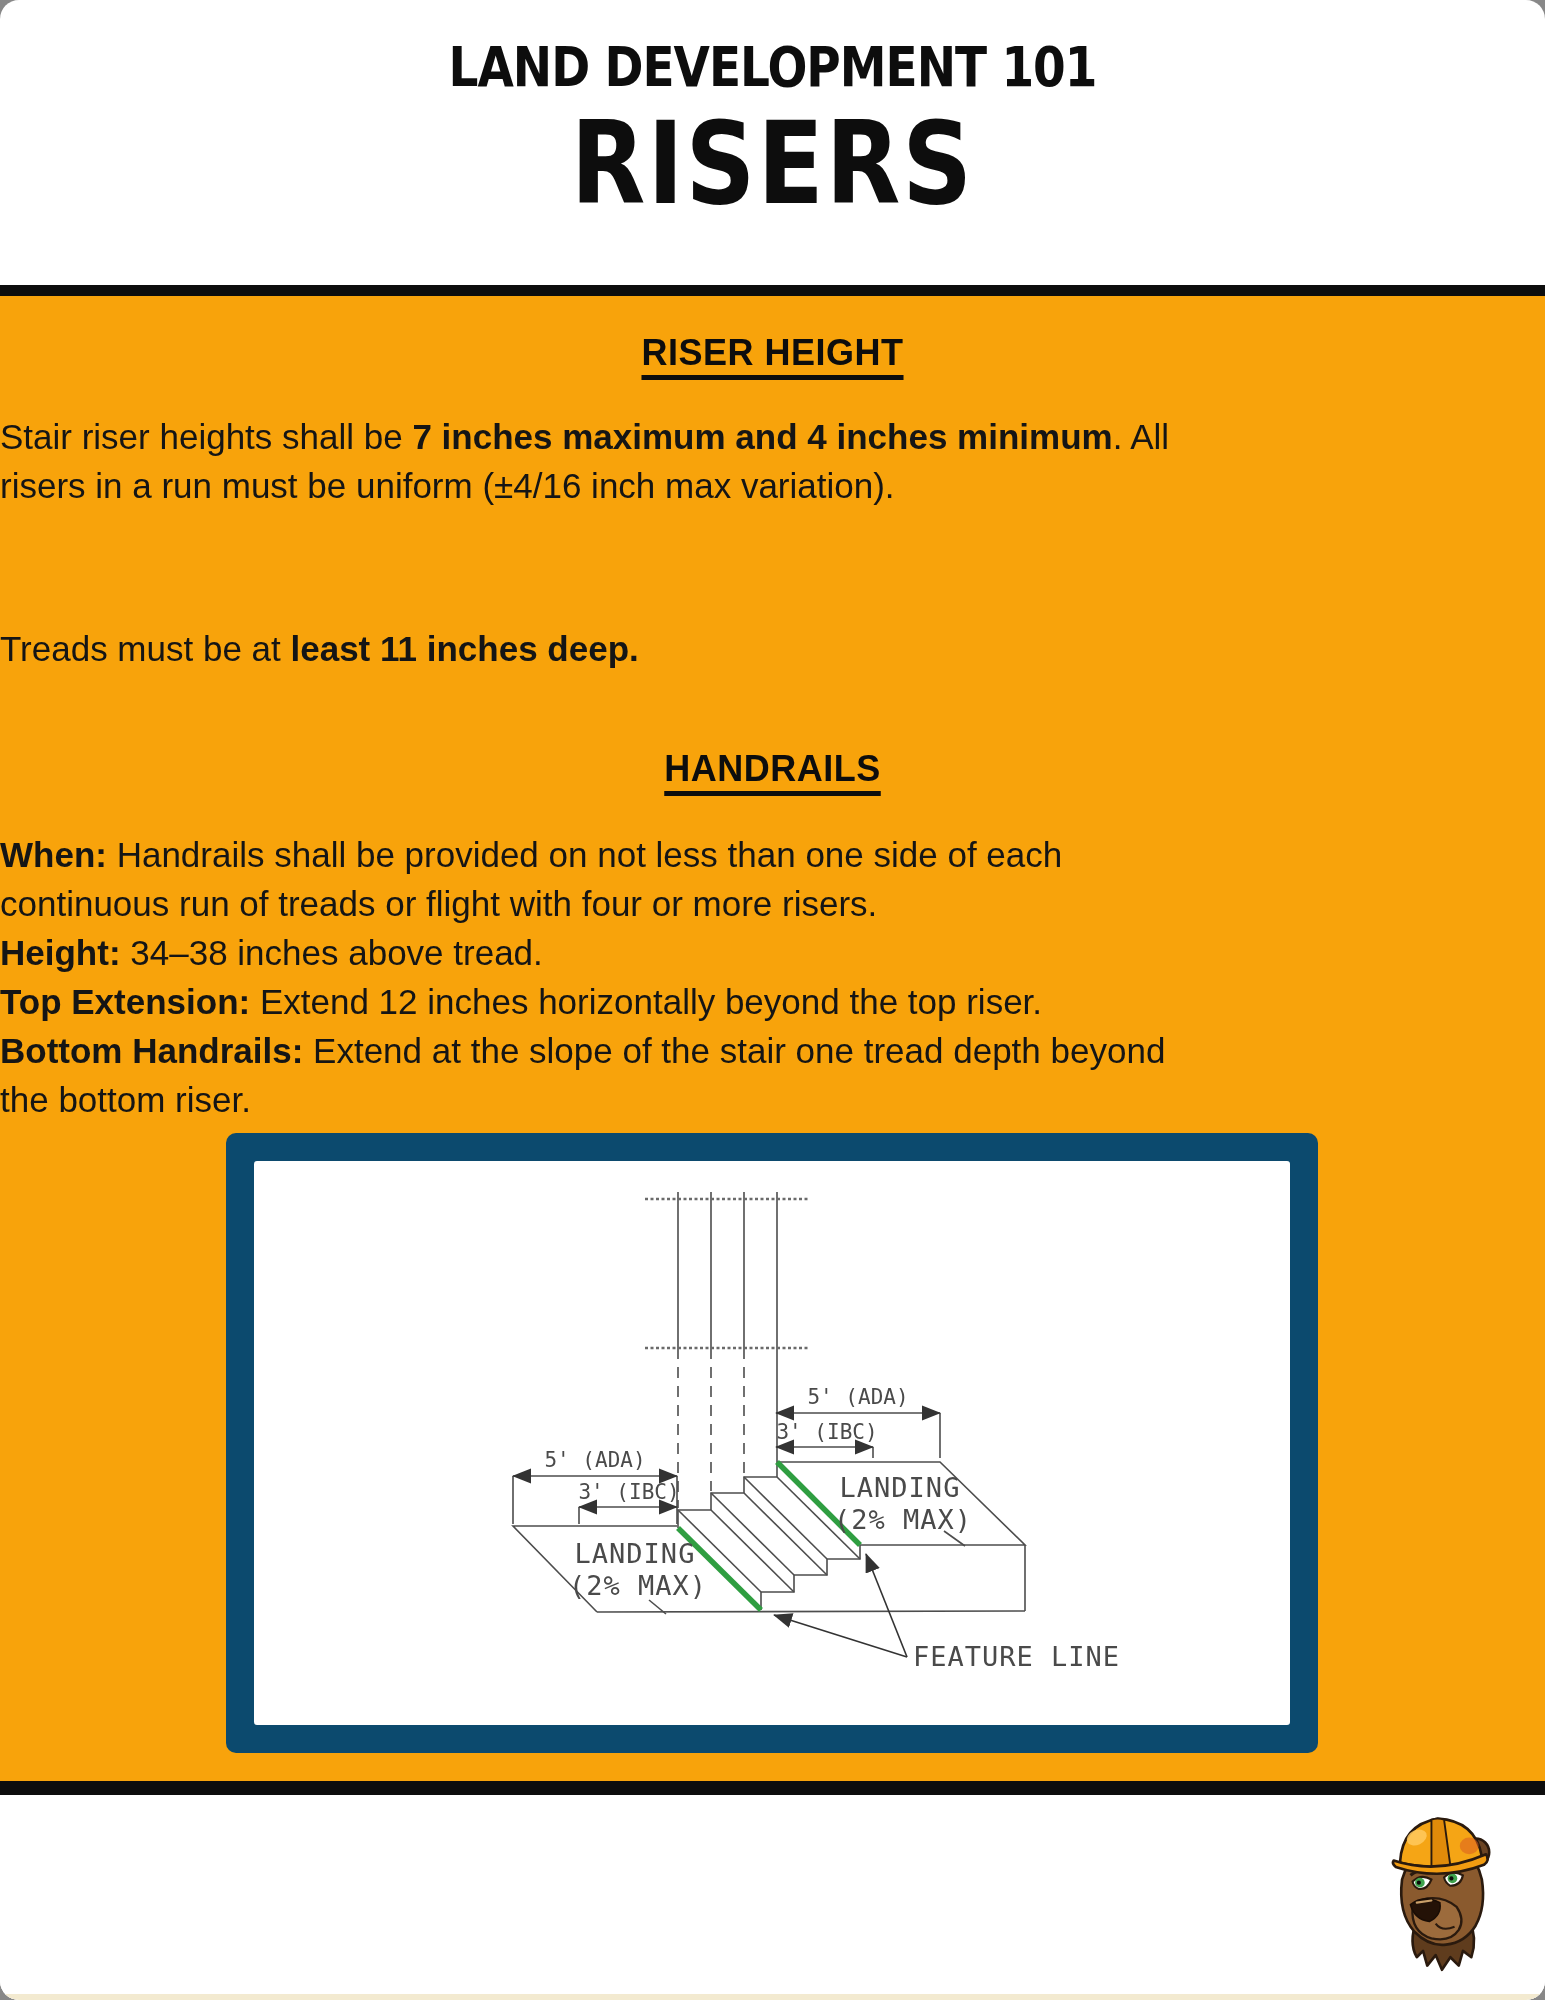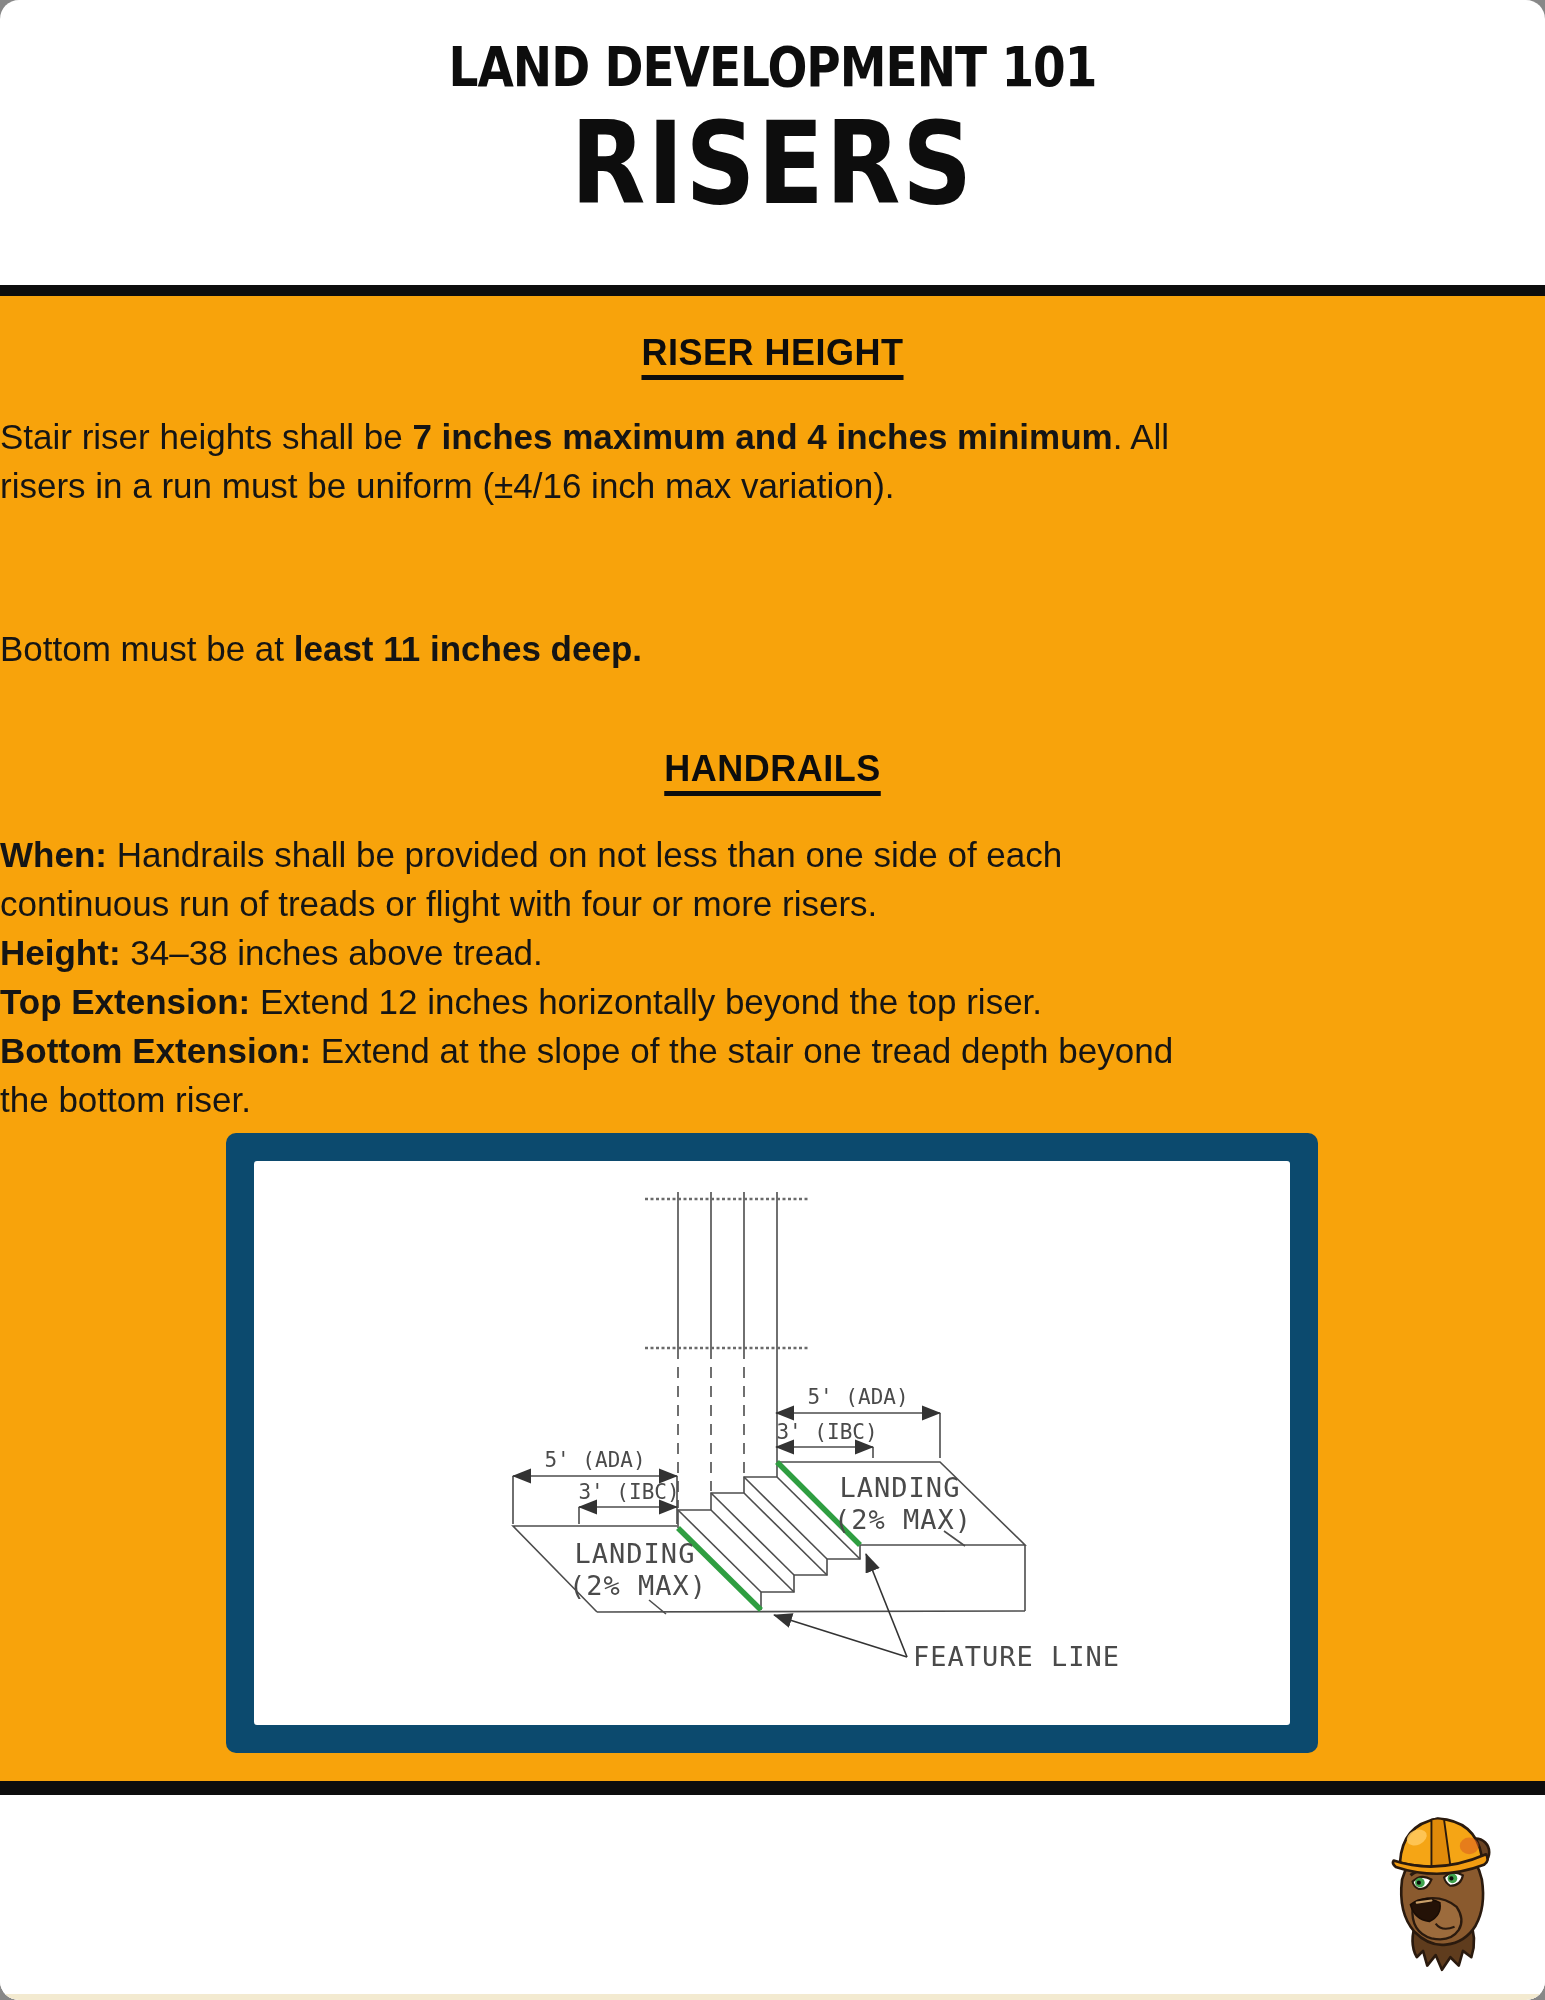--- a/index.html
+++ b/index.html
@@ -60,32 +60,32 @@
 
     <div class="sec-heading" style="top:36px">
       <span>RISER HEIGHT</span>
     </div>
     <div class="para" style="top:116px">
         <div class="tline"><span>Stair riser heights shall be </span><span class="b">7 inches maximum and 4 inches minimum</span><span>. All</span></div>
         <div class="tline"><span>risers in a run must be uniform (±4/16 inch max variation).</span></div>
       </div>
 
     <div class="para" style="top:328px">
-        <div class="tline"><span>Bottom must be at </span><span class="b">least 11 inches deep.</span></div>
+        <div class="tline"><span>Treads must be at </span><span class="b">least 11 inches deep.</span></div>
       </div>
 
     <div class="sec-heading" style="top:452px">
       <span>HANDRAILS</span>
     </div>
     <div class="para" style="top:534px">
         <div class="tline"><span class="b">When:</span><span> Handrails shall be provided on not less than one side of each</span></div>
         <div class="tline"><span>continuous run of treads or flight with four or more risers.</span></div>
         <div class="tline"><span class="b">Height:</span><span> 34–38 inches above tread.</span></div>
         <div class="tline"><span class="b">Top Extension:</span><span> Extend 12 inches horizontally beyond the top riser.</span></div>
-        <div class="tline"><span class="b">Bottom Extension:</span><span> Extend at the slope of the stair one tread depth beyond</span></div>
+        <div class="tline"><span class="b">Bottom Handrails:</span><span> Extend at the slope of the stair one tread depth beyond</span></div>
         <div class="tline"><span>the bottom riser.</span></div>
       </div>
 
     <div class="frame">
       <div class="frame-inner">
         <svg width="1036" height="564" viewBox="257 1161 1036 564">
           <defs>
             <marker id="ar" viewBox="0 0 10 8" refX="9.5" refY="4" markerWidth="12" markerHeight="9.5" orient="auto-start-reverse">
                 <path d="M0,0 L10,4 L0,8 z" fill="#333"></path>
               </marker>

